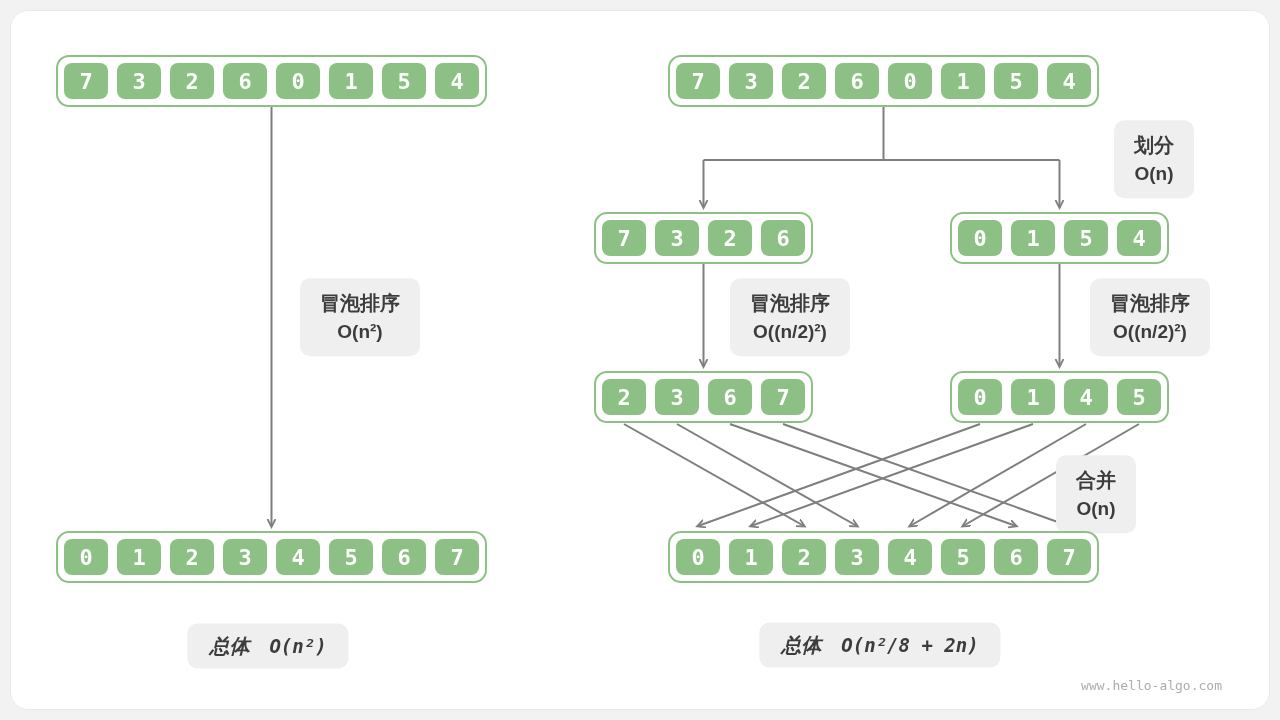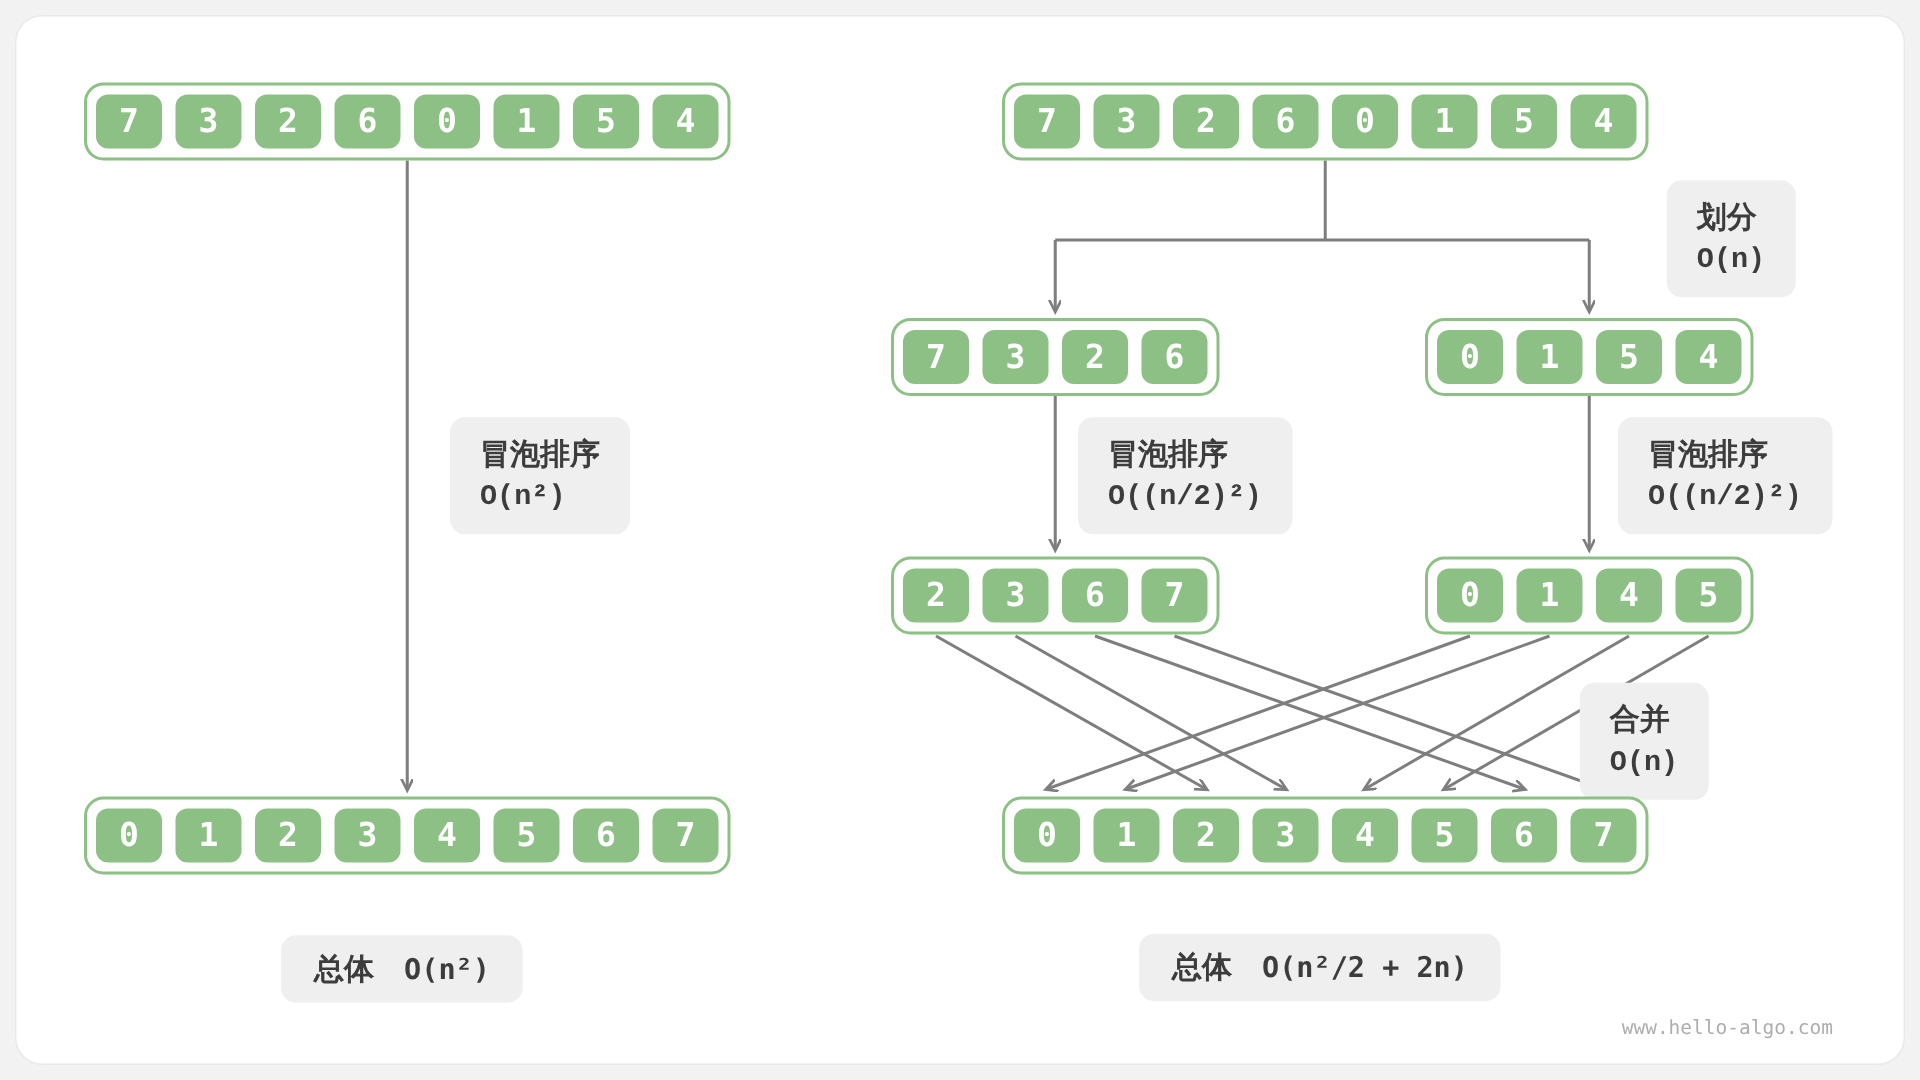--- a/index.html
+++ b/index.html
@@ -26,30 +26,30 @@
   .cell {
     width:44px; height:36px; border-radius:8px;
     background: var(--cell-bg, #8DC084);
     color: var(--cell-text, #FFFFFF);
     font-family:"DejaVu Sans Mono", monospace; font-weight:bold; font-size:22px;
     display:flex; align-items:center; justify-content:center;
   }
   .label {
     position:absolute; transform:translate(-50%,-50%);
     background: var(--label-bg, #EFEFEF);
-    border-radius:10px; padding:10px 20px; text-align:left;
+    border-radius:10px; padding:10px 20px; text-align:center;
     color: var(--label-text, #3C3C3C); white-space:nowrap;
   }
   .label .zh   { display:block; font-weight:bold; font-size:20px; line-height:1.5; }
-  .label .math { display:block; font-family:Liberation Mono, monospace; font-weight:bold; font-size:19px; line-height:1.45; }
+  .label .math { display:block; font-family:Liberation Sans, sans-serif; font-weight:bold; font-size:19px; line-height:1.45; }
   .total {
     position:absolute; transform:translate(-50%,-50%);
     background: var(--label-bg, #EFEFEF);
     border-radius:10px; padding:9px 22px;
-    display:flex; gap:20px; align-items:baseline; white-space:nowrap;
+    display:flex; gap:20px; align-items:baseline; white-space:nowrap;font-style:italic;
   }
   .total .zh   { font-weight:bold; font-size:20px; color: var(--label-text, #3C3C3C); }
   .total .math { font-family:"DejaVu Sans Mono", monospace; font-weight:bold; font-size:19px; color: var(--label-text, #3C3C3C); }
   .watermark {
     position:absolute; right:58px; top:678px;
     font-family:"DejaVu Sans Mono", monospace; font-size:13px;
     color: var(--watermark-text, #ADADAD);
     text-align: center;
   }
 </style>
@@ -180,16 +180,16 @@
     <div class="cell">2</div>
     <div class="cell">3</div>
     <div class="cell">4</div>
     <div class="cell">5</div>
     <div class="cell">6</div>
     <div class="cell">7</div>
   </div>
 
 <div class="total" style="left:880px; top:645px;">
   <span class="zh">总体</span>
-  <span class="math">O(n²/2 + 2n)</span>
+  <span class="math">O(n²/8 + 2n)</span>
 </div>
 
 <div class="watermark">www.hello-algo.com</div>
 
 </body></html>

